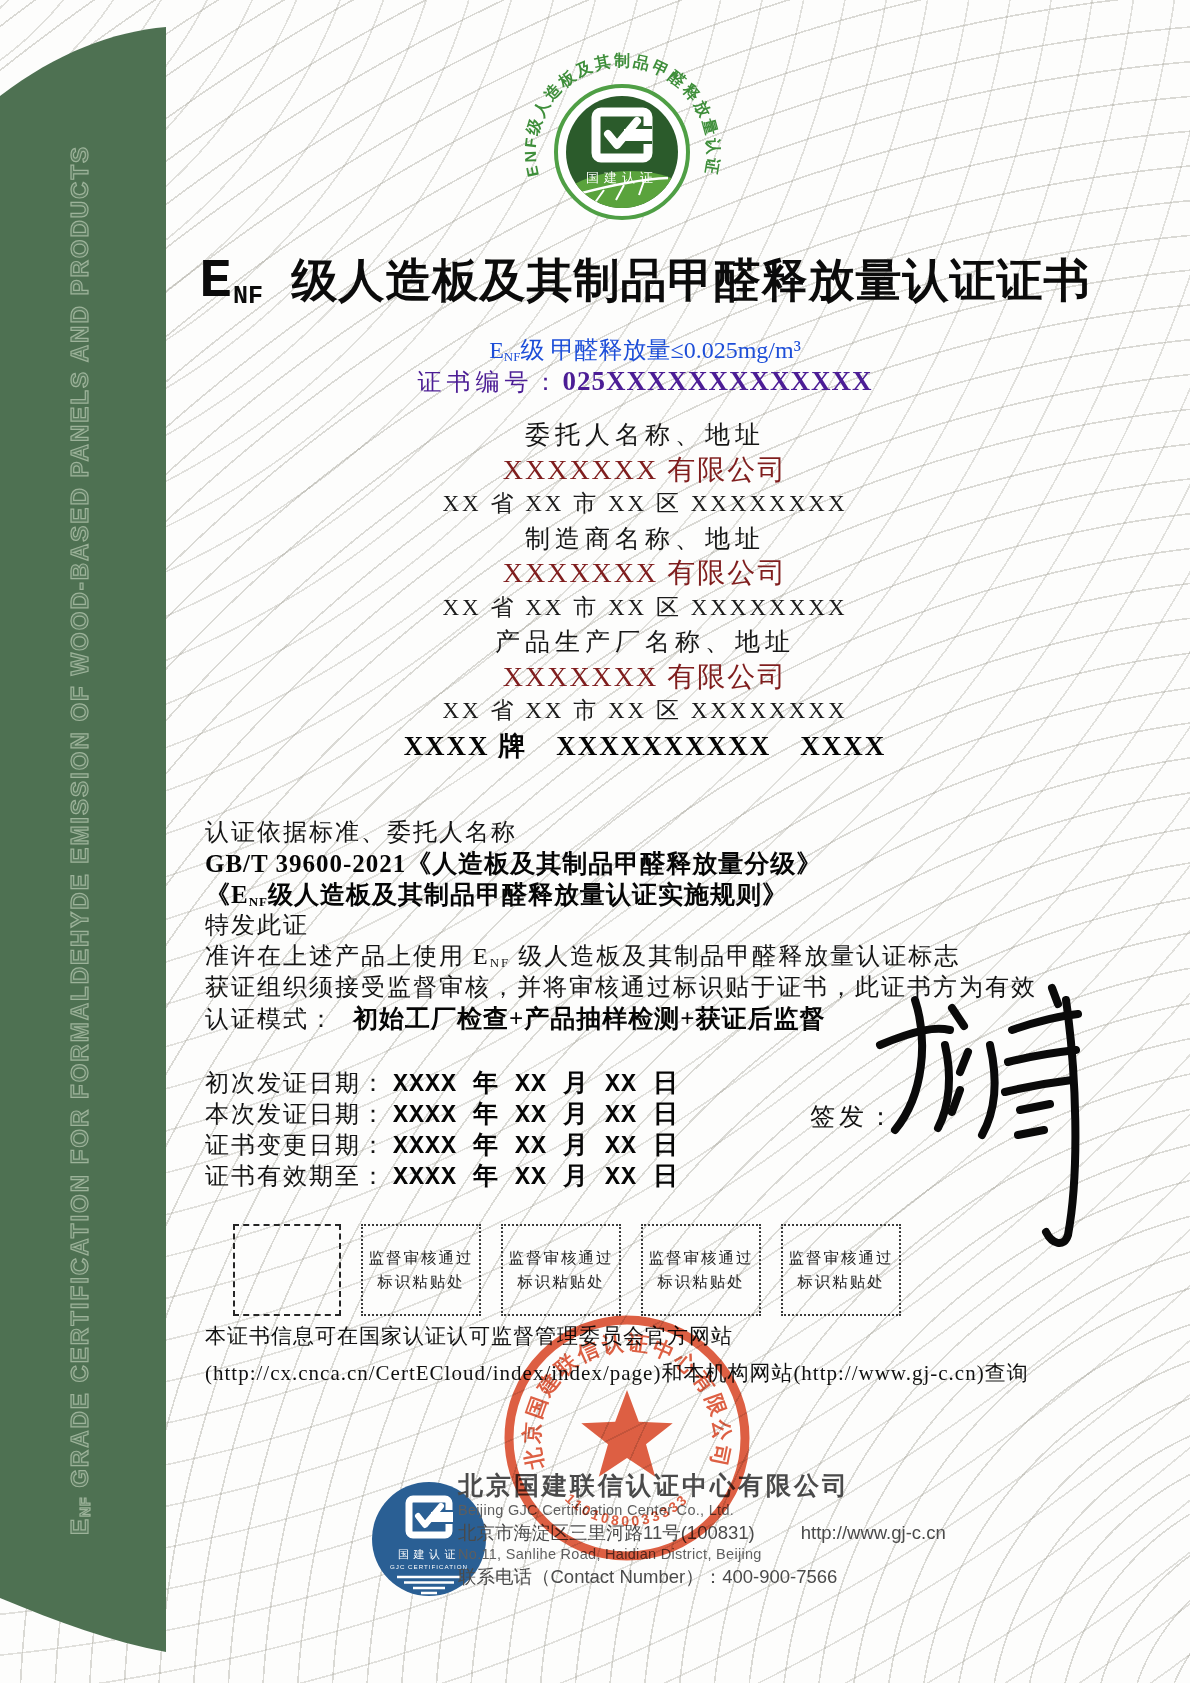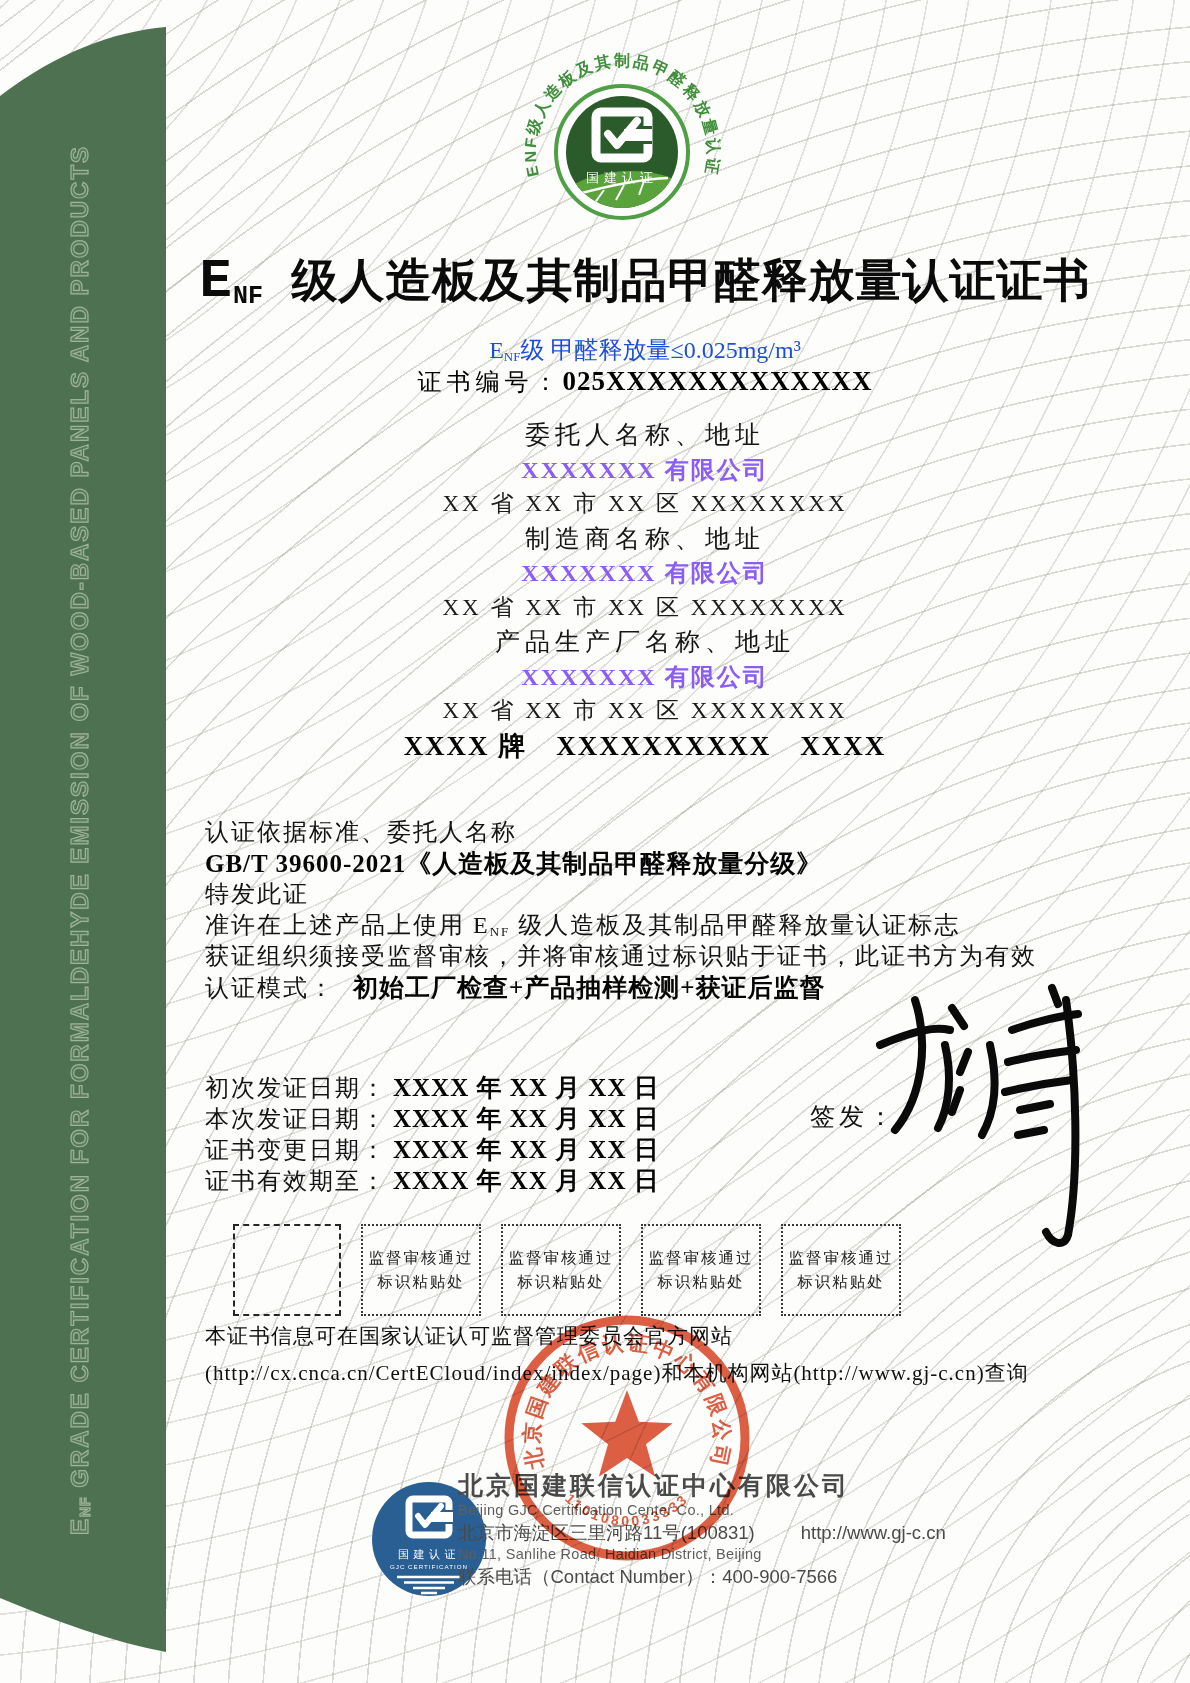--- a/index.html
+++ b/index.html
@@ -25,35 +25,35 @@
     color:rgba(157,179,154,.18);-webkit-text-stroke:1.2px #9db39a;
   }
   .sidebar-text .sub{font-size:.58em;vertical-align:-.12em;letter-spacing:1px;}
   
   .center{position:absolute;left:150px;width:990px;text-align:center;}
   .cert-title{top:250px;font-family:Liberation Mono, monospace;font-weight:900;font-size:46px;color:#0b0b0b;letter-spacing:1px;}
   .cert-title .big-e{font-size:54px;}
   .cert-title .sub{font-size:25px;font-weight:900;vertical-align:-7px;letter-spacing:0;}
   .subtitle{top:334px;font-size:24px;font-weight:400;color:#1d4ed8;}
   .subtitle .sub{font-size:13px;vertical-align:-3px;}
-  .certno{top:366px;font-size:24px;letter-spacing:5px;color:#000000;}
+  .certno{top:366px;font-size:24px;letter-spacing:5px;color:#4c1d95;}
   .certno .val{font-weight:700;letter-spacing:1px;font-size:27px;}
   .parties{top:418px;}
   .p-label{height:34.5px;line-height:34.5px;font-size:25px;letter-spacing:5px;color:#161616;}
-  .p-name{height:34.5px;line-height:34.5px;font-size:24px;font-weight:700;letter-spacing:2px;color:#8b5cf6;}
+  .p-name{height:34.5px;line-height:34.5px;font-size:28px;font-weight:400;letter-spacing:2px;color:#7f1d1d;}
   .p-addr{height:34.5px;line-height:34.5px;font-size:23px;letter-spacing:3px;color:#1c1c1c;}
   .p-prod{height:34.5px;line-height:34.5px;font-size:27px;font-weight:700;letter-spacing:2px;color:#050505;}
   
   .basis{position:absolute;left:205px;top:817px;text-align:left;}
   .basis > div{height:31px;line-height:31px;font-size:24px;color:#141414;letter-spacing:2px;white-space:nowrap;}
   .b-bold{font-weight:700;font-size:25px !important;letter-spacing:1px !important;color:#060606 !important;}
   .basis .sub{font-size:13px;vertical-align:-3px;}
   .mode-val{font-weight:700;font-size:25px;color:#060606;letter-spacing:1px;margin-left:18px;}
   .dates{position:absolute;left:205px;top:1072px;text-align:left;}
-  .date-row{height:31px;line-height:31px;white-space:nowrap;}
+  .date-row{height:31px;line-height:26px;white-space:nowrap;font-family:Liberation Mono, monospace;}
   .date-label{font-size:24px;letter-spacing:2px;color:#141414;}
   .date-value{font-size:25px;font-weight:700;letter-spacing:1px;color:#060606;margin-left:6px;}
   .sign-label{position:absolute;left:810px;top:1100px;font-size:25px;letter-spacing:4px;color:#141414;}
   .signature-svg{position:absolute;left:858px;top:973px;z-index:3;}
   
   .boxes{position:absolute;left:233px;top:1224px;display:flex;gap:20px;}
   .box{width:116px;height:88px;border:2px dotted #3a3a3a;display:flex;flex-direction:column;align-items:center;justify-content:center;background:transparent;}
   .box-empty{width:104px;border:2.5px dashed #262626;}
   .box span{font-size:15.5px;letter-spacing:2px;line-height:24px;color:#222;}
   
@@ -119,20 +119,21 @@
     <div class="p-addr">XX 省 XX 市 XX 区 XXXXXXXX</div>
     <div class="p-label">产品生产厂名称、地址</div>
     <div class="p-name">XXXXXXX 有限公司</div>
     <div class="p-addr">XX 省 XX 市 XX 区 XXXXXXXX</div>
     <div class="p-prod">XXXX 牌　XXXXXXXXXX　XXXX</div>
   </div>
 
   <div class="basis layer">
     <div>认证依据标准、委托人名称</div>
     <div class="b-bold">GB/T 39600-2021《人造板及其制品甲醛释放量分级》</div>
+    <div class="b-bold"><span>《E</span><span class="sub">NF</span><span>级人造板及其制品甲醛释放量认证实施规则》</span></div>
     <div>特发此证</div>
     <div><span>准许在上述产品上使用 E</span><span class="sub">NF</span><span> 级人造板及其制品甲醛释放量认证标志</span></div>
     <div>获证组织须接受监督审核，并将审核通过标识贴于证书，此证书方为有效</div>
     <div><span>认证模式：</span><span class="mode-val">初始工厂检查+产品抽样检测+获证后监督</span></div>
   </div>
 
   <div class="dates layer">
     <div class="date-row"><span class="date-label">初次发证日期：</span><span class="date-value">XXXX 年 XX 月 XX 日</span></div>
     <div class="date-row"><span class="date-label">本次发证日期：</span><span class="date-value">XXXX 年 XX 月 XX 日</span></div>
     <div class="date-row"><span class="date-label">证书变更日期：</span><span class="date-value">XXXX 年 XX 月 XX 日</span></div>

